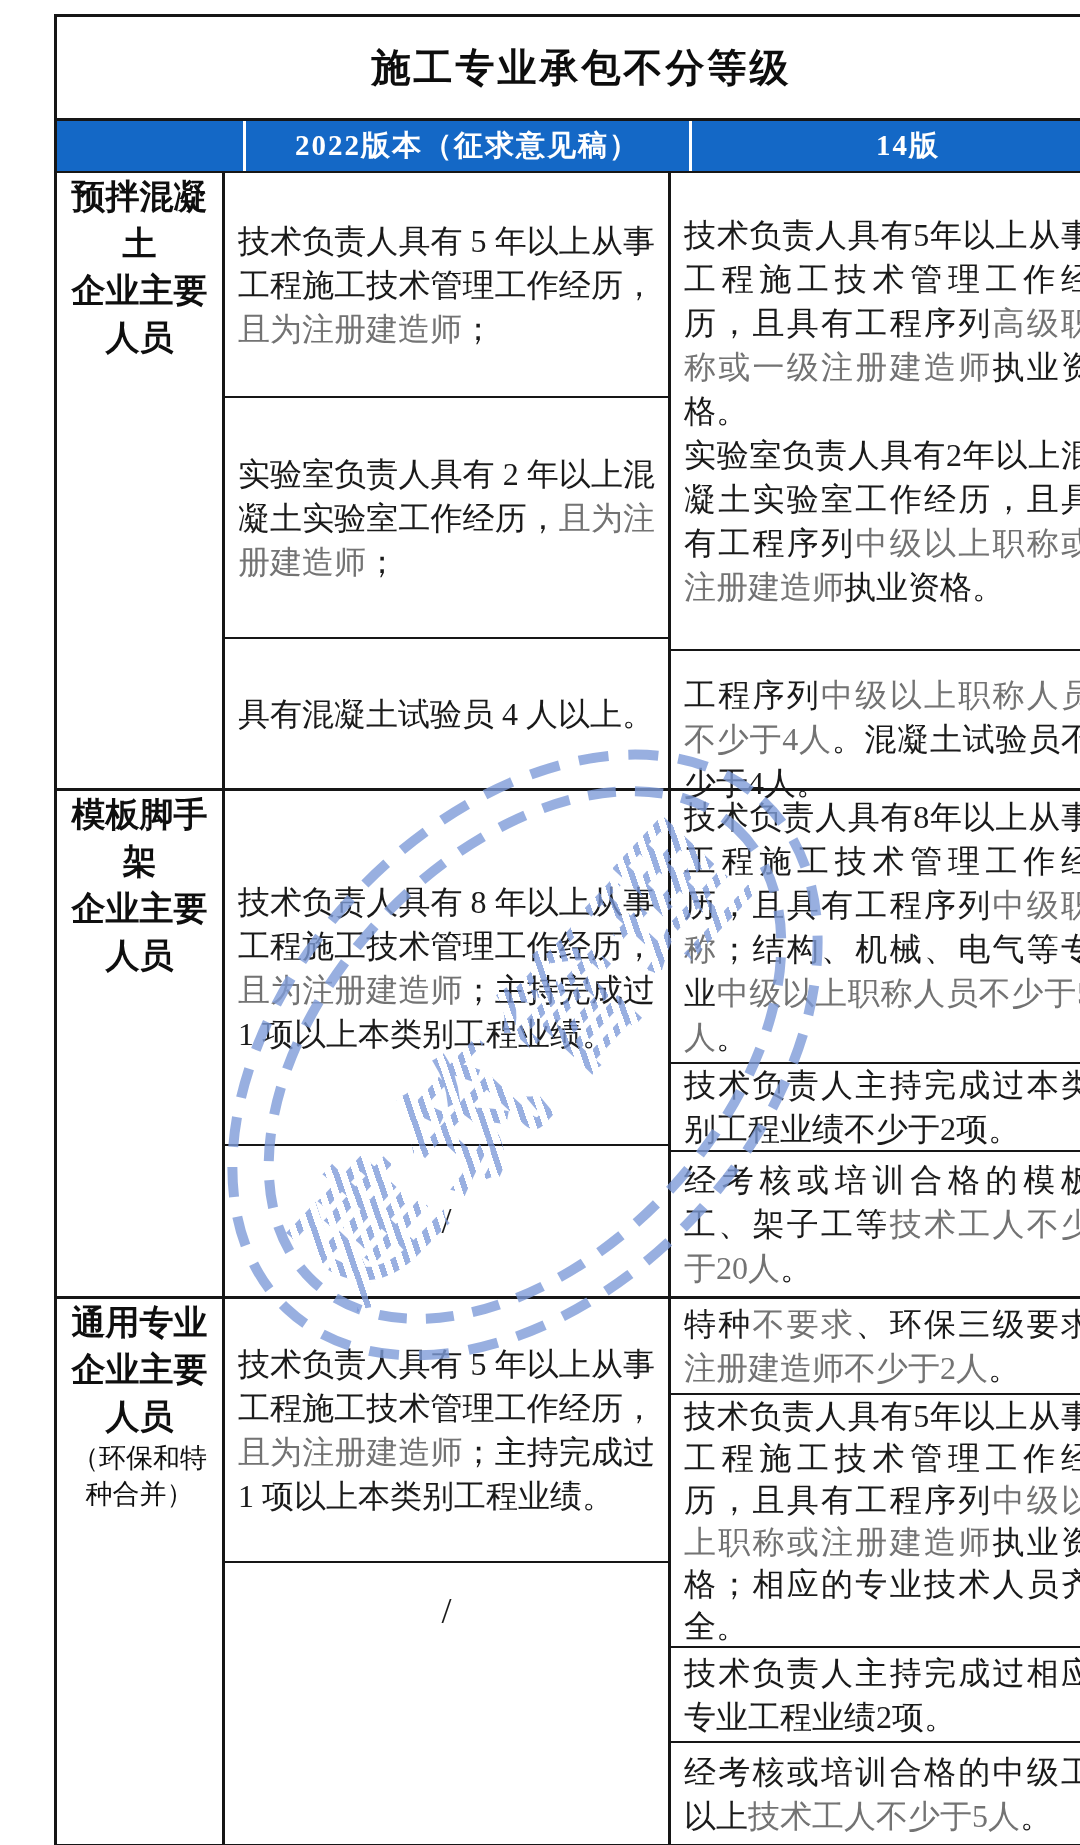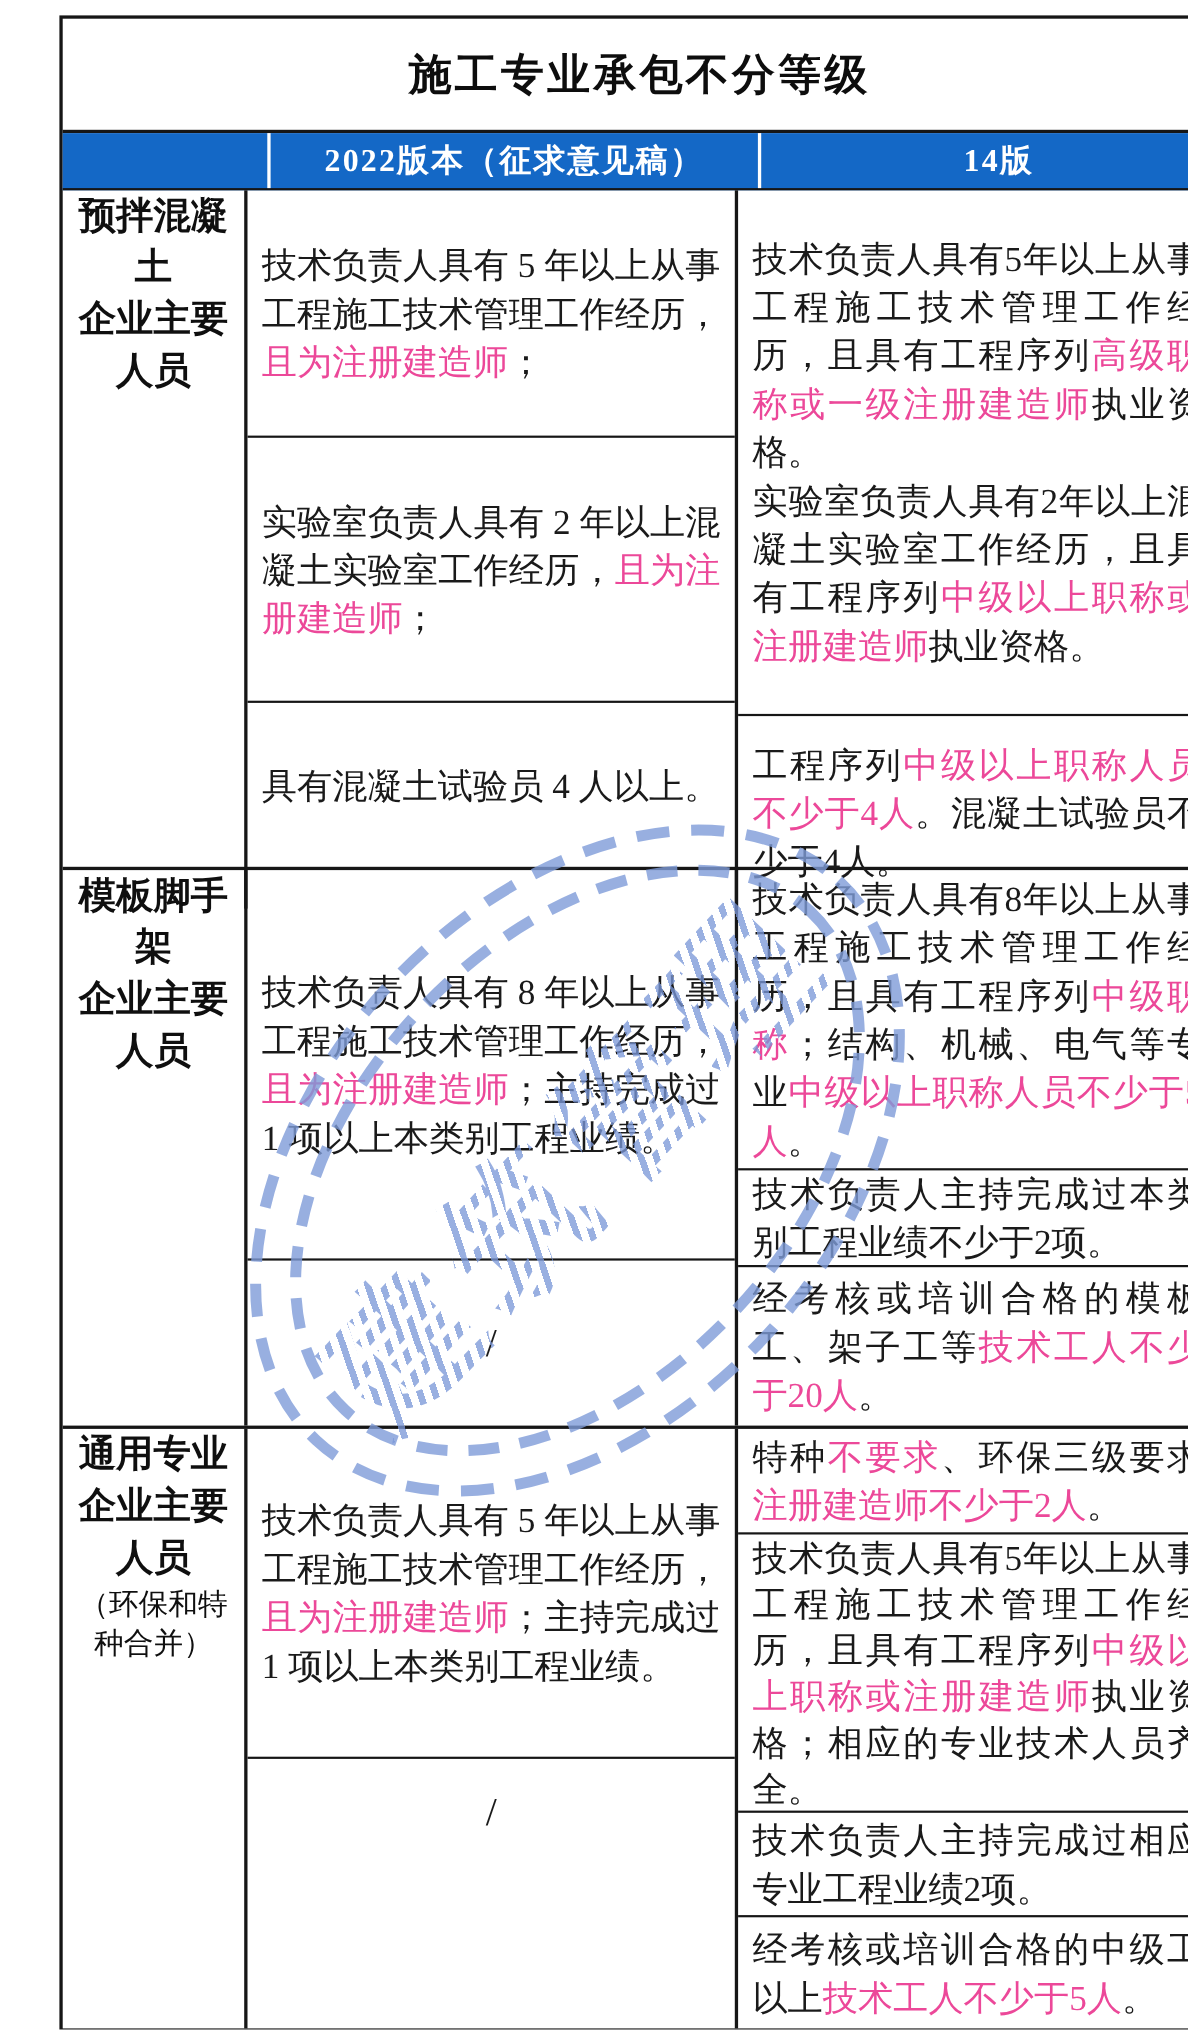--- a/index.html
+++ b/index.html
@@ -63,21 +63,21 @@
   .cell:not(:last-child){border-bottom:2px solid #161616;}
   .txt{
     width:100%;
     font-size:32px;line-height:44px;color:#1a1a1a;
     text-align:justify;
     white-space:pre-wrap;
   }
   .cell.tight .txt{line-height:42px;}
   .cell.center{justify-content:center;}
   .cell.center .txt{text-align:center;width:auto;font-size:36px;}
-  .red{color:#ec4899;}
+  .red{color:#737373;}
   
   .wm{
     position:absolute;left:0;top:0;width:1080px;height:1845px;
     pointer-events:none;z-index:9;
   }
   .wm svg{position:absolute;left:0;top:0;}
   .wm-text{
     position:absolute;left:215px;top:975px;width:620px;height:160px;
     display:flex;align-items:center;justify-content:center;
     transform:rotate(-47deg);
@@ -162,21 +162,21 @@
 
   <div class="group" style="height:545px">
     <div class="lbl">
       <div>通用专业</div>
       <div>企业主要</div>
       <div>人员</div>
       <div class="small">（环保和特</div>
       <div class="small">种合并）</div>
     </div>
     <div class="col mid">
-      <div class="cell" style="height:300px">
+      <div class="cell" style="height:264px">
           <div class="txt"><span>技术负责人具有 5 年以上从事工程施工技术管理工作经历，</span><span class="red">且为注册建造师</span><span>；主持完成过 1 项以上本类别工程业绩。</span></div>
         </div>
       <div class="cell center" style="height:96px">
           <div class="txt"><span>/</span></div>
         </div>
     </div>
     <div class="col">
       <div class="cell" style="height:96px">
           <div class="txt"><span>特种</span><span class="red">不要求</span><span>、环保三级要求</span><span class="red">注册建造师不少于2人</span><span>。</span></div>
         </div>

